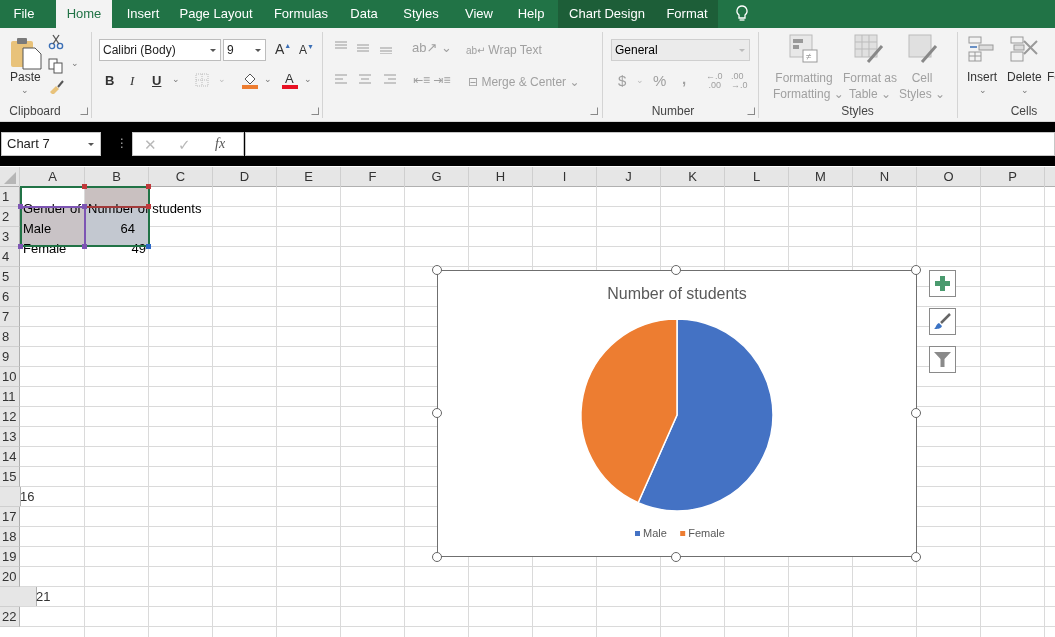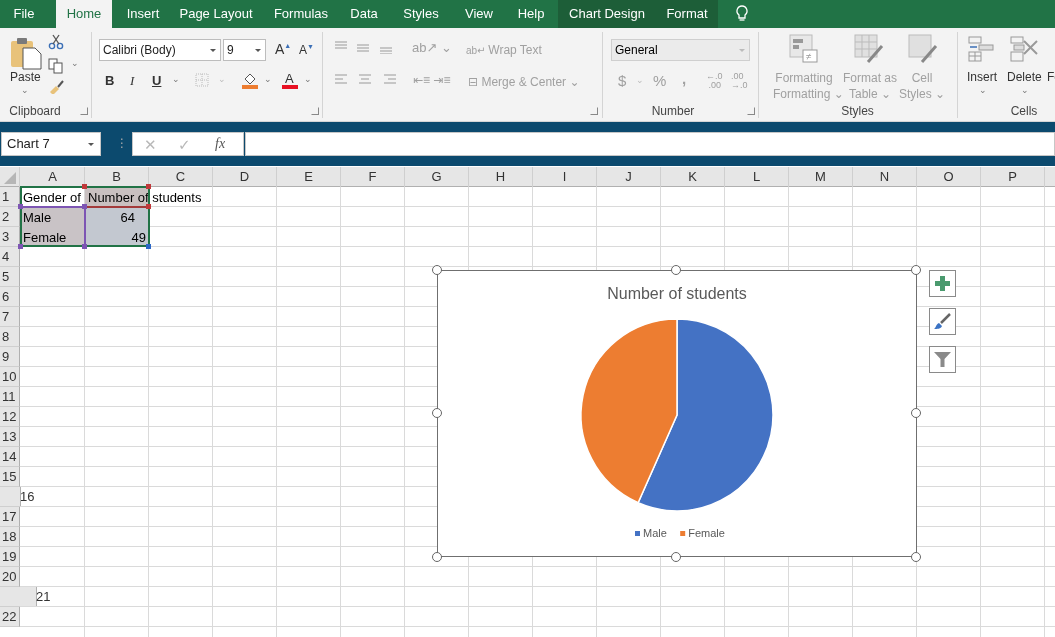--- a/index.html
+++ b/index.html
@@ -20,36 +20,36 @@
   .launcher { position: absolute; top: 79px; width: 8px; height: 8px; border: 1px solid #888; border-left-color: transparent; border-top-color: transparent; }
   .rb-text { position: absolute; font-size: 12px; color: #333; white-space: nowrap; }
   .rb-text.dim { color: #a0a0a0; }
   .dd-box { position: absolute; background: #fff; border: 1px solid #bdbdbd; font-size: 12px; color: #222; padding-left: 3px; line-height: 20px; height: 22px; }
   .dd-box.dis { background: #ebebeb; color: #000000; border-color: #cfcfcf; }
   .dd-caret { position: absolute; right: 4px; top: 9px; width: 0; height: 0; border-left: 3px solid transparent; border-right: 3px solid transparent; border-top: 3px solid #555; }
   .chev { position: absolute; font-size: 9px; color: #777; }
   .ico { position: absolute; }
 
   
-  #fbar { position: absolute; left: 0; top: 122px; width: 1055px; height: 44px; background: #0c4a6e; }
+  #fbar { position: absolute; left: 0; top: 122px; width: 1055px; height: 44px; background: #000000; }
   #namebox { position: absolute; left: 1px; top: 10px; width: 100px; height: 24px; background: #fff; border: 1px solid #c6c6c6; font-size: 13px; color: #222; line-height: 22px; padding-left: 5px; }
   #fx-area { position: absolute; left: 132px; top: 10px; width: 112px; height: 24px; background: #fff; border: 1px solid #c6c6c6; }
   #formula-input { position: absolute; left: 245px; top: 10px; width: 810px; height: 24px; background: #fff; border: 1px solid #c6c6c6; }
   .fx-btn { position: absolute; top: 3px; font-size: 15px; color: #b8b8b8; }
 
   
   #grid { position: absolute; left: 0; top: 167px; width: 1055px; height: 470px; background: #fff; overflow: hidden; }
   #colhdr { position: absolute; left: 0; top: 0; width: 1055px; height: 20px; background: #e6e6e6; border-bottom: 1px solid #b0b0b0; }
   .colh { position: absolute; top: 0; height: 20px; line-height: 20px; text-align: center; font-size: 13px; color: #333; border-right: 1px solid #cfcfcf; }
   .corner { position: absolute; left: 0; top: 0; width: 20px; height: 20px; border-right: 1px solid #cfcfcf; }
   .corner:after { content: ""; position: absolute; right: 3px; bottom: 3px; width: 0; height: 0; border-left: 12px solid transparent; border-bottom: 12px solid #b6b6b6; }
   .rowh { position: absolute; left: 0; width: 20px; height: 20px; line-height: 20px; font-size: 13px; color: #333; background: #e6e6e6; border-bottom: 1px solid #cfcfcf; border-right: 1px solid #b0b0b0; padding-left: 2px; }
   .vline { position: absolute; top: 20px; width: 1px; height: 460px; background: #dadada; }
   .hline { position: absolute; left: 20px; height: 1px; width: 1035px; background: #dadada; }
-  .cell { position: absolute; height: 20px; line-height: 20px; font-size: 13px; color: #000; padding: 1px 3px; white-space: nowrap; }
+  .cell { position: absolute; height: 20px; line-height: 20px; font-size: 13px; color: #000; padding: 12px 3px; white-space: nowrap; }
   .cell.num { text-align: right; }
 
   
   #chart { position: absolute; left: 437px; top: 270px; width: 480px; height: 287px; background: #fff; border: 1px solid #6f6f6f; }
   .handle { position: absolute; width: 10px; height: 10px; border-radius: 50%; background: #fff; border: 1.5px solid #666; }
   .side-btn { position: absolute; left: 929px; width: 27px; height: 27px; background: #fff; border: 1px solid #8a8a8a; }
 </style>
 </head>
 <body>
 

